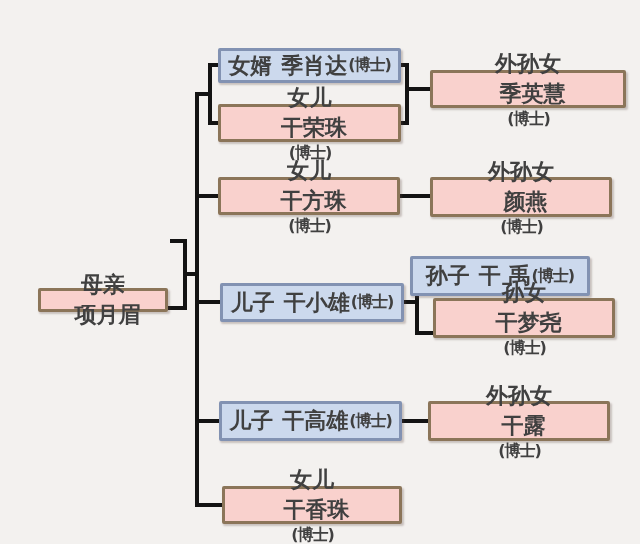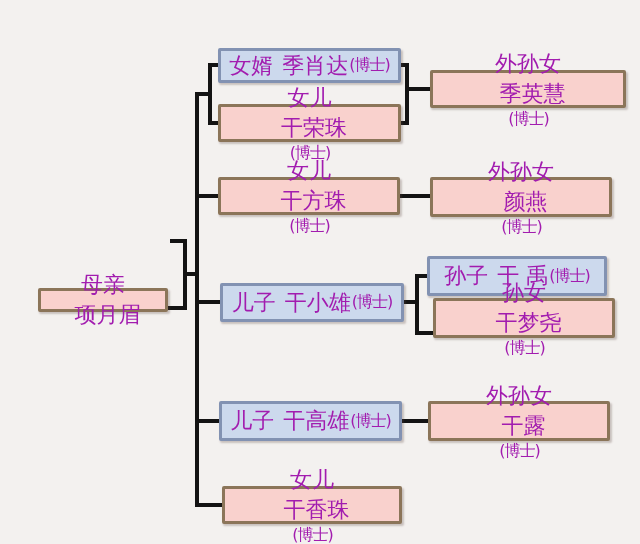--- a/index.html
+++ b/index.html
@@ -13,22 +13,22 @@
     background:#f3f1ef;
     overflow:hidden;
   }
   .node{
     position:absolute;
     display:flex;
     align-items:center;
     justify-content:center;
     white-space:nowrap;
     box-sizing:border-box;
-    font-weight:normal;
-    color:#a21caf;
+    font-weight:bold;
+    color:#404040;
     border-radius:2px;
     box-shadow:1.5px 2px 2px rgba(90,70,60,.28);
     font-size:22px;
     letter-spacing:0px;
   }
   .blue{ background:#ccd9ed; border:3px solid #8292b2; }
   .pink{ background:#f9d1cd; border:3px solid #8b7559;flex-direction:column; }
   .nm{ margin-left:9px; }
   .sfx{ font-size:16px; margin-left:1px; letter-spacing:-1px; }
   .ln{ position:absolute; background:#131313; }
@@ -105,21 +105,21 @@
     <span class="nm">颜燕</span>
     <span class="sfx">(博士)</span>
   </div>
 
   <div class="node blue" style="left:220px;top:283px;width:184px;height:39px;">
     <span>儿子</span>
     <span class="nm">干小雄</span>
     <span class="sfx">(博士)</span>
   </div>
 
-  <div class="node blue" style="left:427px;top:256px;width:180px;height:40px;">
+  <div class="node blue" style="left:410px;top:256px;width:180px;height:40px;">
     <span>孙子</span>
     <span class="nm">干 禹</span>
     <span class="sfx">(博士)</span>
   </div>
 
   <div class="node pink" style="left:433px;top:298px;width:182px;height:40px;">
     <span>孙女</span>
     <span class="nm">干梦尧</span>
     <span class="sfx">(博士)</span>
   </div>

